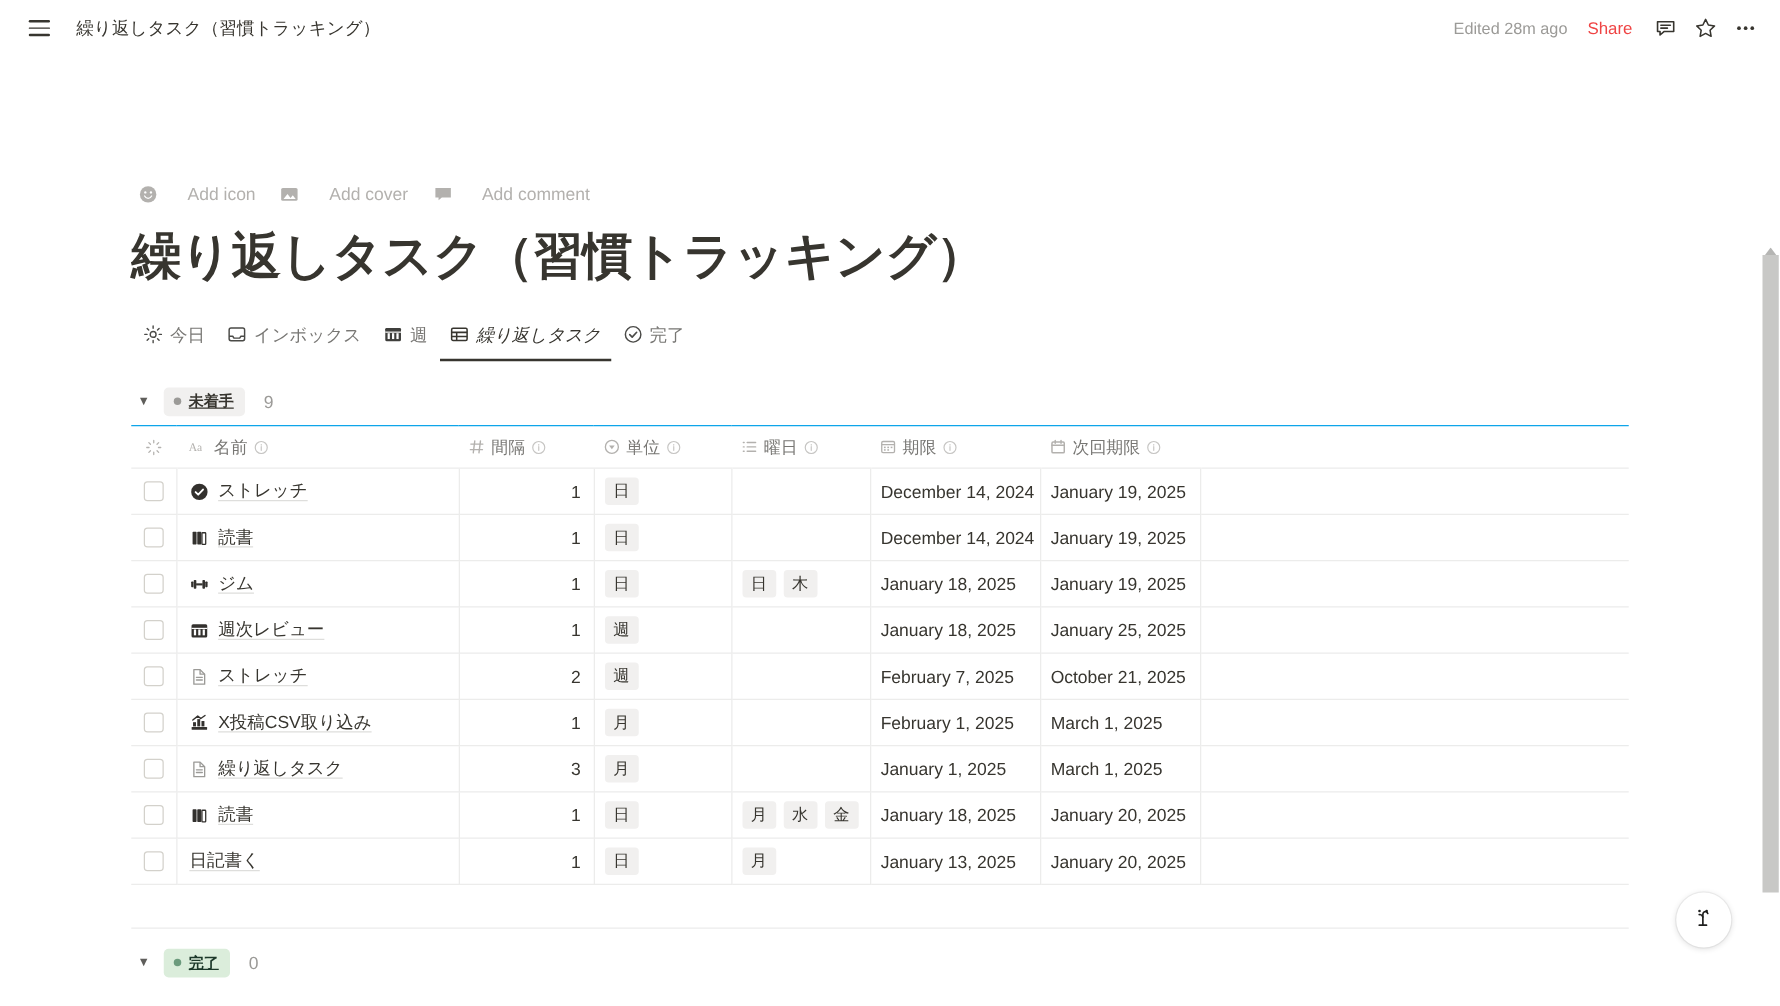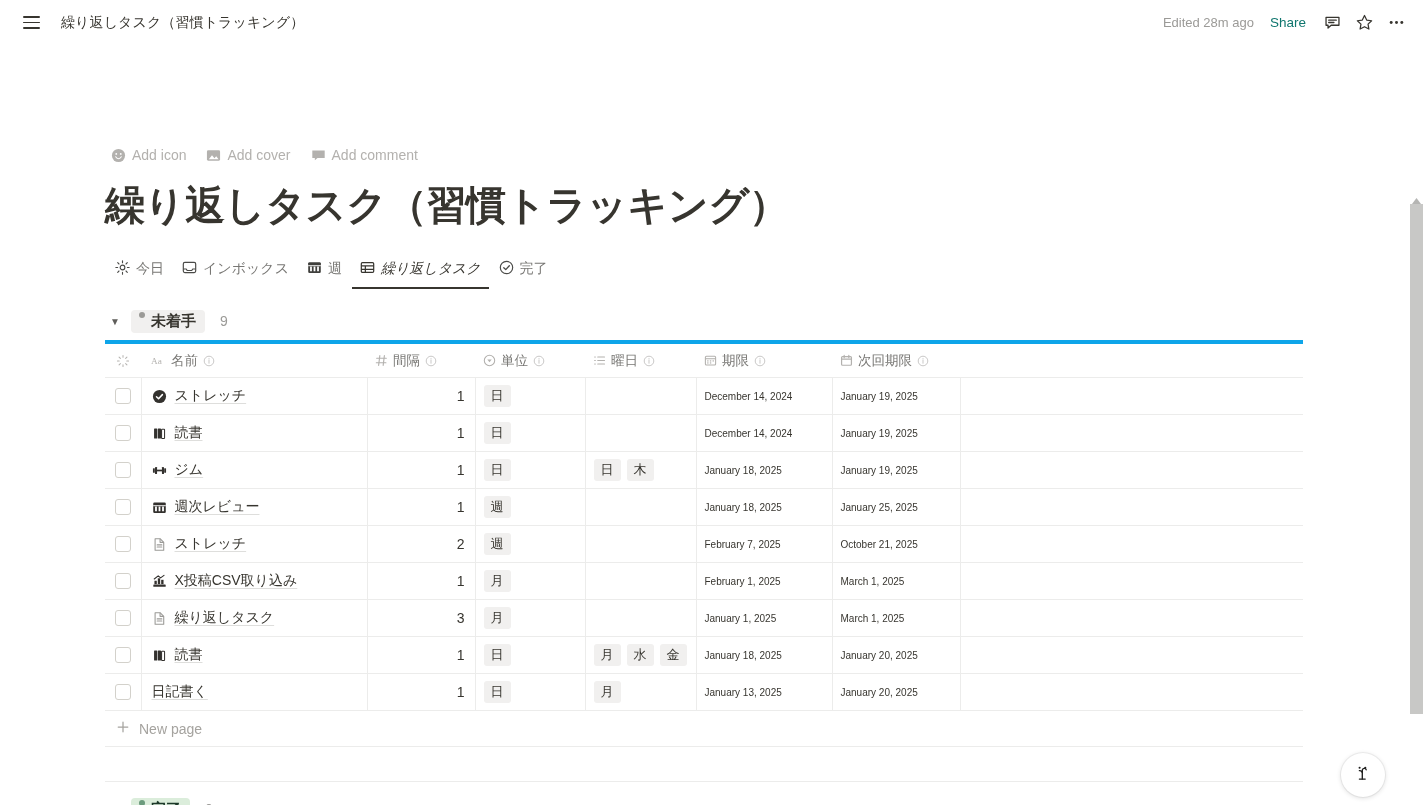--- a/index.html
+++ b/index.html
@@ -39,21 +39,21 @@
   }
   .topbar-right {
     margin-left: auto;
     display: flex; align-items: center; gap: 0px;
   }
   .edited {
     font-size: 13px; color: #9b9a97; padding: 4px 8px; border-radius:4px;
     white-space: nowrap;
   }
   .share-btn {
-    font-size: 13.5px; color: #0f766e; padding: 4px 8px; border-radius: 4px;
+    font-size: 13.5px; color: #ef4444; padding: 4px 8px; border-radius: 4px;
     cursor: pointer; white-space: nowrap;
   }
   .icon-btn {
     width: 28px; height: 28px;
     display: flex; align-items: center; justify-content: center;
     border-radius: 4px; cursor: pointer; margin-left: 4px;
     color: #37352f;
   }
 
   
@@ -64,21 +64,21 @@
   .content {
     width: 1198px;
     margin: 0 0 0 105px;
   }
   .meta-actions {
     display: flex; align-items: center; gap: 8px;
     height: 24px; margin-top: 98px; margin-bottom: 0;
     padding-left: 0px;
   }
   .meta-action {
-    display: inline-flex; align-items: center; gap: 6px;
+    display: inline-flex; align-items: center; gap: 24px;
     color: #b3b1ae; font-size: 14px; cursor: pointer;
     padding: 3px 6px; border-radius: 4px;
   }
   .meta-action svg { display:block; }
 
   .page-title {
     font-size: 40px;
     font-weight: 700;
     line-height: 1.2;
     letter-spacing: -0.4px;
@@ -121,25 +121,26 @@
     padding-left: 3px;
   }
   .caret {
     width: 14px; height: 14px;
     display:flex; align-items:center; justify-content:center;
     cursor: pointer;
     color: #5f5e5b;
     font-size: 10px;
   }
   .chip {
-    display: inline-flex; align-items: flex-start; gap: 6px;
-    font-size: 15px; font-weight: 600;
+    display: inline-flex; align-items: center; gap: 6px;
+    font-size: 12px; font-weight: 600;
     padding: 2px 9px 3px 8px;
     border-radius: 4px;
     line-height: 18px;
+    text-decoration: underline;
   }
   .chip .dot { width: 6px; height: 6px; border-radius: 50%; display:block; }
   .chip.todo { background:#f1f0ef; color:#37352f; }
   .chip.todo .dot { background:#9b9a97; }
   .chip.done { background:#dbeddb; color:#1c3829; }
   .chip.done .dot { background:#6c9b7d; }
   .group-count { font-size: 14px; color:#9b9a97; margin-left: 6px; }
 
   table.db {
     width: 1198px;
@@ -150,21 +151,21 @@
     border-bottom: 1px solid #ececeb;
     border-right: 1px solid #ececeb;
     padding: 0;
     font-weight: 400;
     vertical-align: middle;
     overflow: hidden;
   }
   table.db th:last-child, table.db td:last-child { border-right: none; }
   table.db thead th {
     height: 33px;
-    border-top: 4px solid #0ea5e9;
+    border-top: 1px solid #0ea5e9;
     border-right: none;
     color: #9b9a97;
     font-size: 13.5px;
     text-align: center;
   }
   .th-inner {
     display: flex; align-items: center; gap: 5px;
     padding: 0 8px;
     height: 33px;
     cursor: pointer;
@@ -215,21 +216,21 @@
     color: #37352f;
     font-size: 13px;
     line-height: 18px;
     padding: 2px 7px;
     border-radius: 3px;
     white-space: nowrap;
   }
   .cell-date {
     display:flex; align-items:center;
     height:36px; padding: 0 8px;
-    font-size: 10px; color:#37352f;
+    font-size: 14px; color:#37352f;
     white-space: nowrap;
     overflow: hidden;
   }
   .cell-blank { height: 36px; }
 
   .newpage {
     display:flex; align-items:center; gap: 9px;
     height: 36px;
     padding-left: 11px;
     color: #a5a39f;
@@ -895,28 +896,20 @@
             <td>
               <div class="cell-date">January 20, 2025</div>
             </td>
             <td>
               <div class="cell-blank"></div>
             </td>
           </tr>
         </tbody>
     </table>
 
-    <div class="newpage">
-      <span>
-        <svg width="14" height="14" viewBox="0 0 14 14" stroke="#a5a39f" stroke-width="1.25" stroke-linecap="round">
-          <path d="M7 2.2v9.6M2.2 7h9.6"></path>
-        </svg>
-      </span>
-      <span>New page</span>
-    </div>
     <div class="spacer-row"></div>
 
     <div class="group-header" style="margin-top:8px">
       <div class="caret">▼</div>
       <div class="chip done">
         <span class="dot"></span>
         <span>完了</span>
       </div>
       <div class="group-count">0</div>
     </div>

